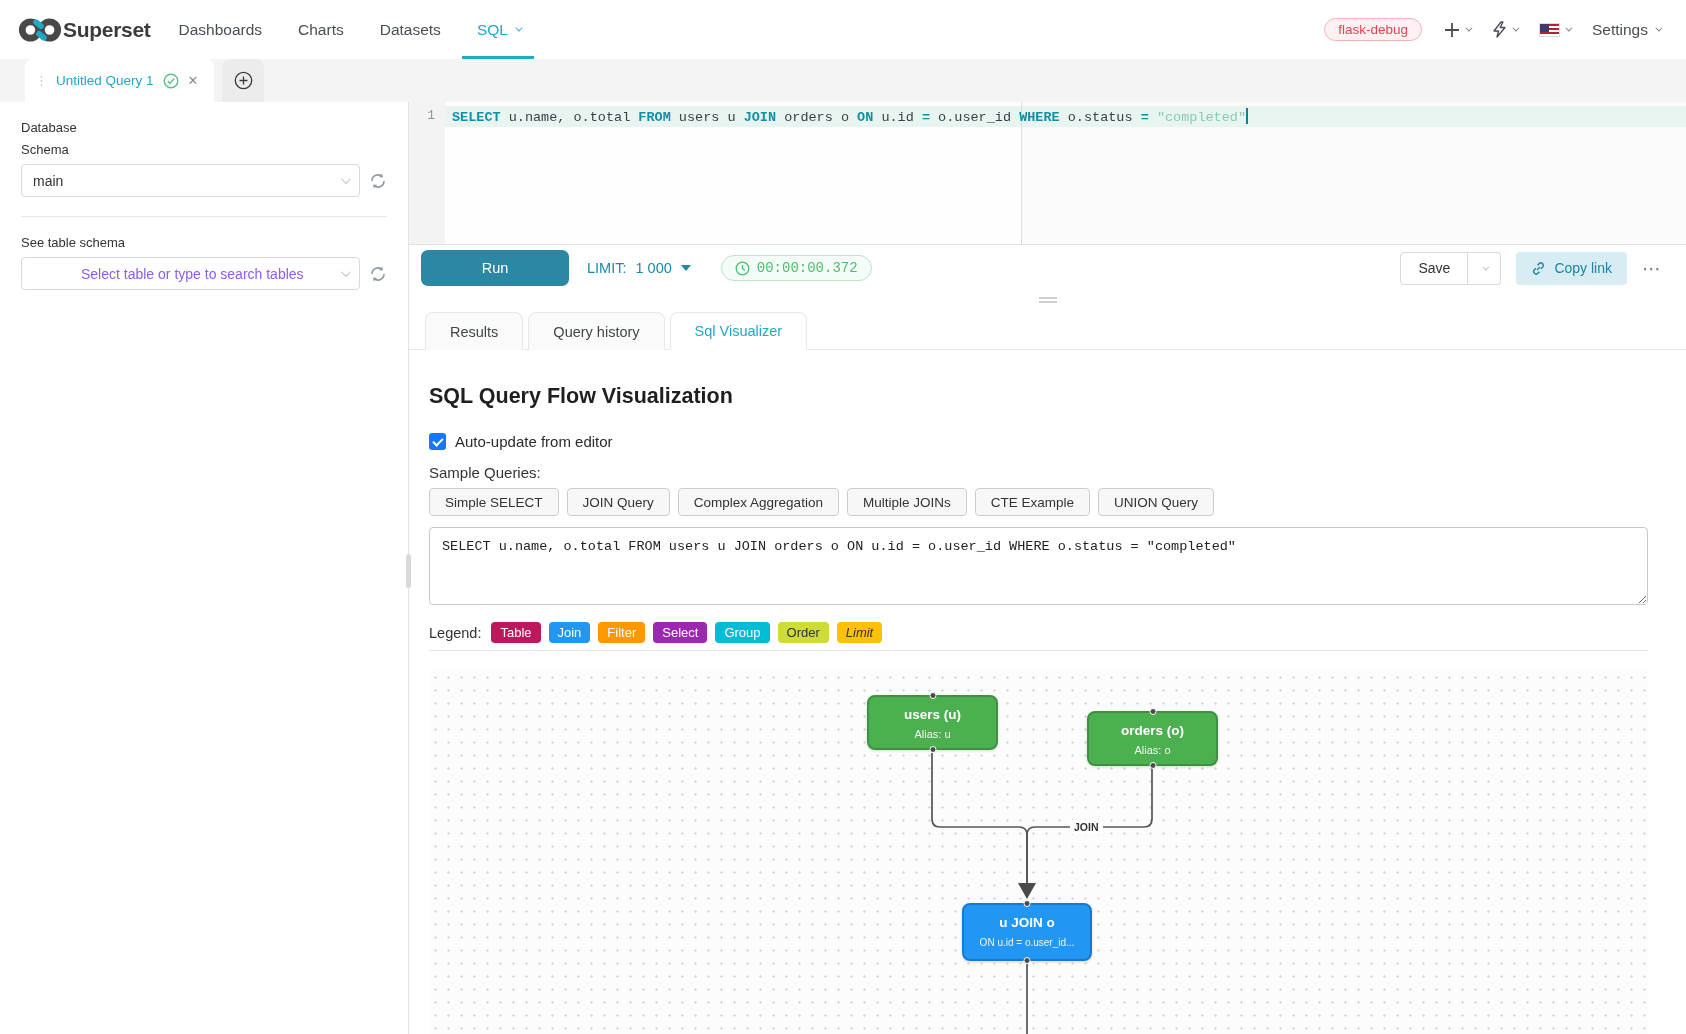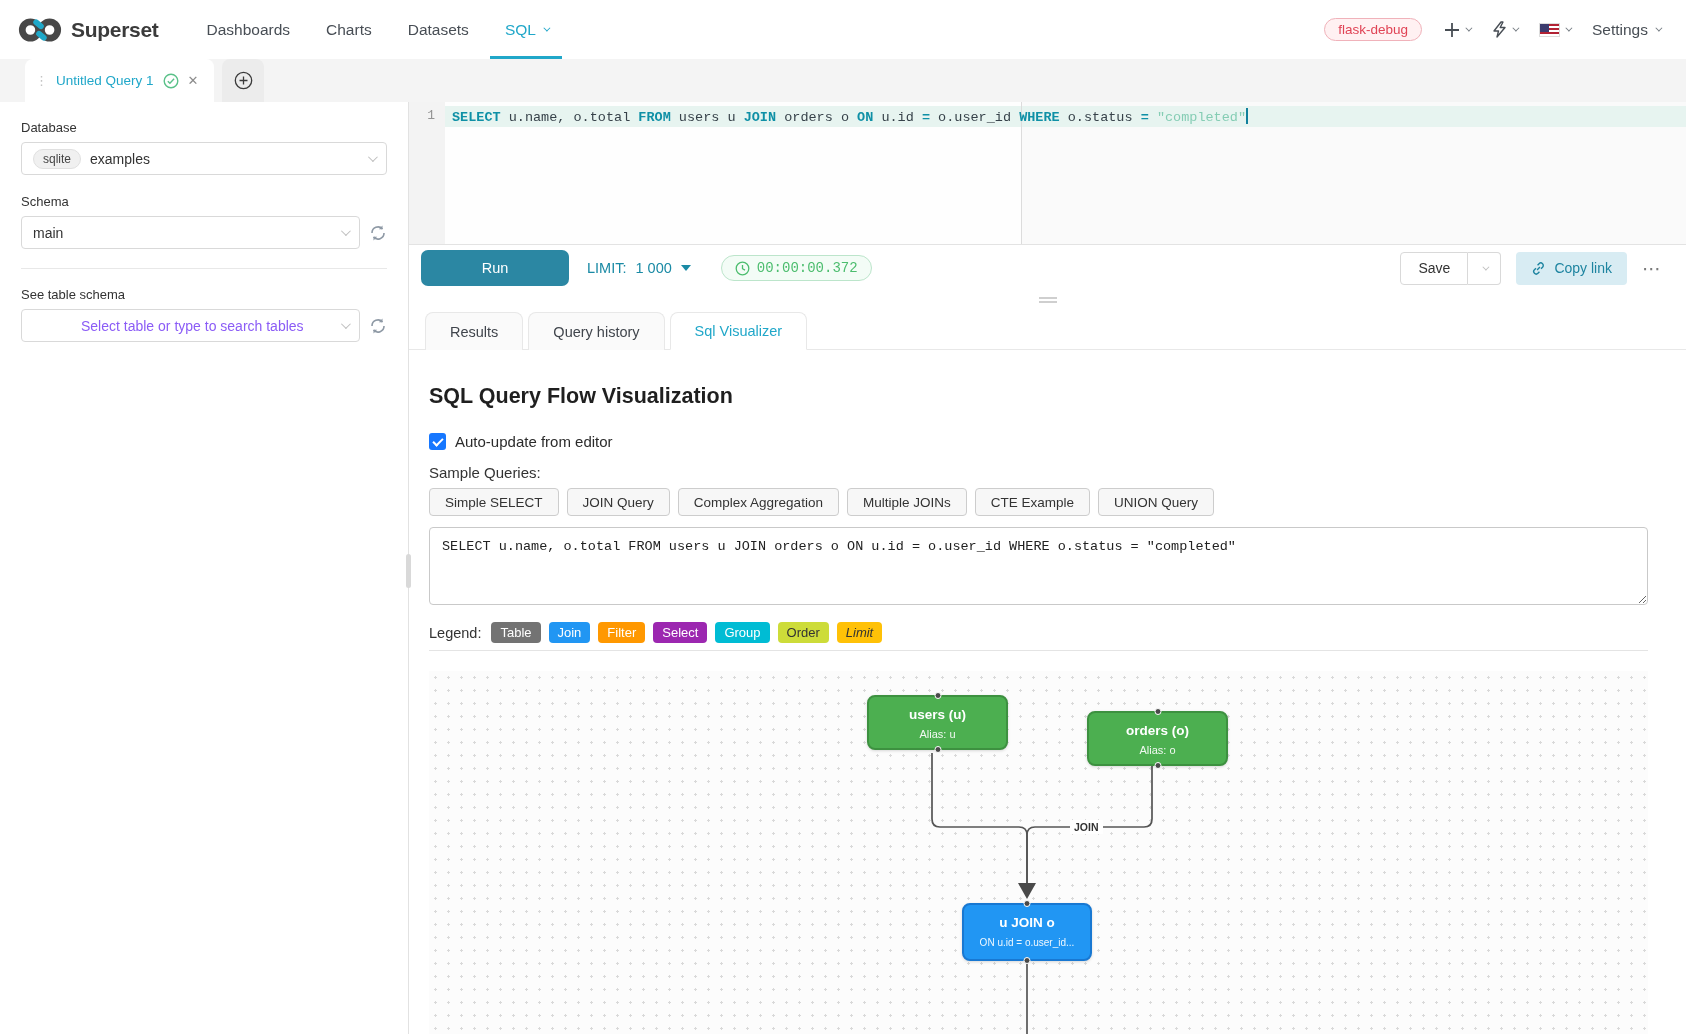--- a/index.html
+++ b/index.html
@@ -1,21 +1,21 @@
 <!DOCTYPE html>
 <html><head>
 <meta charset="utf-8">
 <style>
   * { margin:0; padding:0; box-sizing:border-box; }
   html,body { width:1686px; height:1034px; overflow:hidden; background:#fff;
     font-family:"Liberation Sans","DejaVu Sans",sans-serif; color:#333; }
 
   
   .navbar { height:59px; background:#fff; display:flex; align-items:center; padding:0 26px 0 17px; position:relative; z-index:5; }
-  .brand { display:flex; align-items:center; gap:8px; margin-right:48px; }
+  .brand { display:flex; align-items:center; margin-right:28px; }
   .brand-text { font-size:21px; font-weight:800; color:#3b3b3b; letter-spacing:-0.3px; }
   .nav-items { display:flex; align-items:center; gap:36px; height:100%; }
   .nav-item { position:relative; height:100%; display:flex; align-items:center; gap:7px; font-size:15.5px; color:#484e55; cursor:pointer; }
   .nav-item.active { color:#20a7c9; }
   .nav-underline { position:absolute; bottom:0; left:50%; transform:translateX(-50%); width:72px; height:3px; background:#20a7c9; }
   .nav-right { margin-left:auto; display:flex; align-items:center; gap:22px; }
   .env-badge { color:#e04355; background:#fff1f2; border:1px solid #f0b2ba; border-radius:12px; padding:3px 13px; font-size:13.5px; }
   .icon-group { display:flex; align-items:center; gap:5px; color:#484e55; cursor:pointer; }
   .settings { display:flex; align-items:center; gap:7px; font-size:15.5px; color:#484e55; cursor:pointer; }
   .chev { width:7px; height:7px; border-right:1.6px solid #737a80; border-bottom:1.6px solid #737a80; transform:rotate(45deg) translateY(-2px); display:inline-block; }
@@ -95,21 +95,21 @@
   .sql-box { margin-top:11px; width:100%; height:78px; resize:both; border:1px solid #c9c9c9; border-radius:4px; padding:10px 12px; font-family:"Liberation Mono","DejaVu Sans Mono",monospace; font-size:13.5px; color:#222; line-height:18px; }
   .legend-row { margin-top:17px; display:flex; align-items:center; gap:8px; }
   .legend-label { font-size:14.5px; color:#333; margin-right:2px; }
   .badge { font-size:13px; padding:3px 9px; border-radius:4px; }
   .viz-divider { border:none; border-top:1px solid #e4e4e4; margin-top:7px; }
 
   
   .canvas { margin-top:20px; flex:1; position:relative; overflow:hidden; background-color:#fcfcfc;
     background-image:radial-gradient(#d9d9d9 1px, transparent 1.1px); background-size:13px 13px; }
   .edges { position:absolute; left:0; top:0; }
-  .fnode { position:absolute; width:141px; height:55px; border-radius:8px; text-align:center; color:#fff; padding-top:10px; cursor:grab; box-shadow:0 1px 3px rgba(0,0,0,0.15); }
+  .fnode { position:absolute; width:131px; height:55px; border-radius:8px; text-align:center; color:#fff; padding-top:10px; cursor:grab; box-shadow:0 1px 3px rgba(0,0,0,0.15); }
   .fnode .t { font-size:13.5px; font-weight:700; }
   .fnode .s { font-size:11px; margin-top:6px; opacity:.92; }
   .node-green { background:#4CAF50; border:2px solid #3d9140; }
   .node-blue { background:#2196F3; border:2px solid #1878d2; width:130px; height:58px; }
   .node-blue .s { font-size:10px; margin-top:7px; }
   .handle { position:absolute; left:50%; width:7px; height:7px; border-radius:50%; background:#4a4a4a; border:1px solid #fff; transform:translateX(-50%); }
   .handle.top { top:-5px; } .handle.bot { bottom:-5px; }
   .edge-label { position:absolute; background:#fff; font-size:10.5px; font-weight:700; color:#333; padding:1px 4px; }
 </style>
 </head>
@@ -181,27 +181,20 @@
       <circle cx="9.5" cy="9.5" r="8.2" fill="none" stroke="#3b3b3b" stroke-width="1.3"></circle>
       <path d="M9.5 5.5v8M5.5 9.5h8" stroke="#3b3b3b" stroke-width="1.3"></path>
     </svg>
   </div>
 </div>
 
 <div class="main-row">
 
   <div class="sidebar">
     <div class="side-label">Database</div>
-    <div class="side-row">
-      <div class="sel">
-        <span class="engine-pill">sqlite</span>
-        <span class="grow">examples</span>
-        <span class="chev light"></span>
-      </div>
-    </div>
     <div class="side-label">Schema</div>
     <div class="side-row">
       <div class="sel">
         <span class="grow">main</span>
         <span class="chev light"></span>
       </div>
       <svg class="refresh" viewBox="0 0 18 18">
         <path d="M3 9a6 6 0 0 1 10.5-4" fill="none" stroke="currentColor" stroke-width="1.6"></path>
         <path d="M15 9a6 6 0 0 1-10.5 4" fill="none" stroke="currentColor" stroke-width="1.6"></path>
         <path d="M13.5 1.5v3.7h-3.7z" fill="currentColor"></path>
@@ -296,21 +289,21 @@
           <button class="sample-btn">Multiple JOINs</button>
           <button class="sample-btn">CTE Example</button>
           <button class="sample-btn">UNION Query</button>
         </div>
 
       <textarea class="sql-box" spellcheck="false" style="">SELECT u.name, o.total FROM users u JOIN orders o ON u.id = o.user_id WHERE o.status = "completed"</textarea>
 
       <div class="legend-row">
         <span class="legend-label">Legend:</span>
         <span id="legend-badges" style="display:flex;gap:8px">
-            <span class="badge" style="background: #737373; color: rgb(255, 255, 255);">Table</span>
+            <span class="badge" style="background: #be185d; color: rgb(255, 255, 255);">Table</span>
             <span class="badge" style="background: rgb(33, 150, 243); color: rgb(255, 255, 255);">Join</span>
             <span class="badge" style="background: rgb(255, 152, 0); color: rgb(255, 255, 255);">Filter</span>
             <span class="badge" style="background: rgb(156, 39, 176); color: rgb(255, 255, 255);">Select</span>
             <span class="badge" style="background: rgb(0, 188, 212); color: rgb(255, 255, 255);">Group</span>
             <span class="badge" style="background: rgb(205, 220, 57); color: rgb(51, 51, 51);">Order</span>
             <span class="badge" style="background: rgb(255, 193, 7); color: rgb(51, 51, 51); font-style: italic;">Limit</span>
           </span>
       </div>
 
       <hr class="viz-divider">

